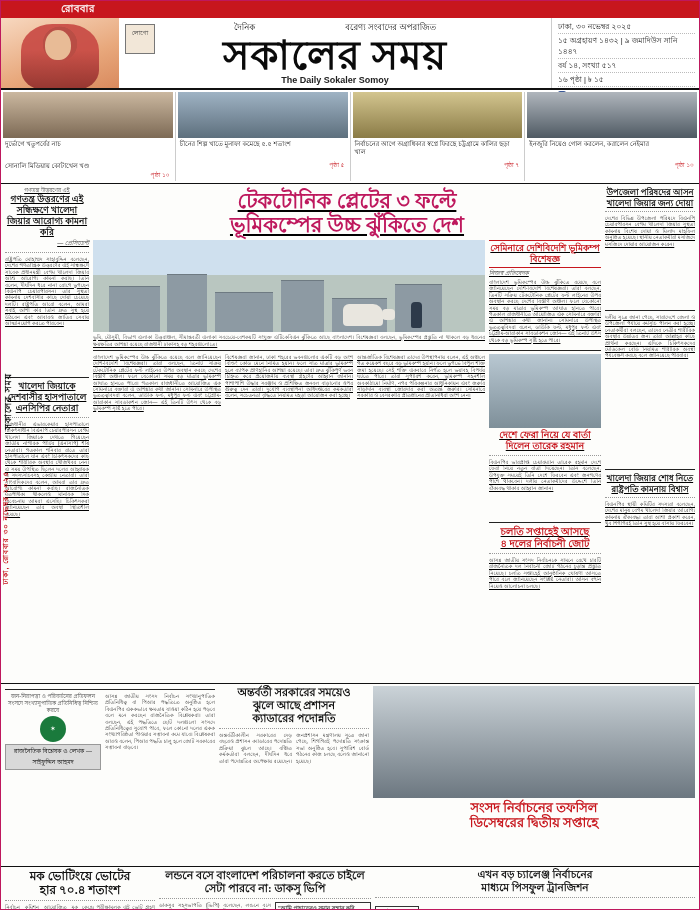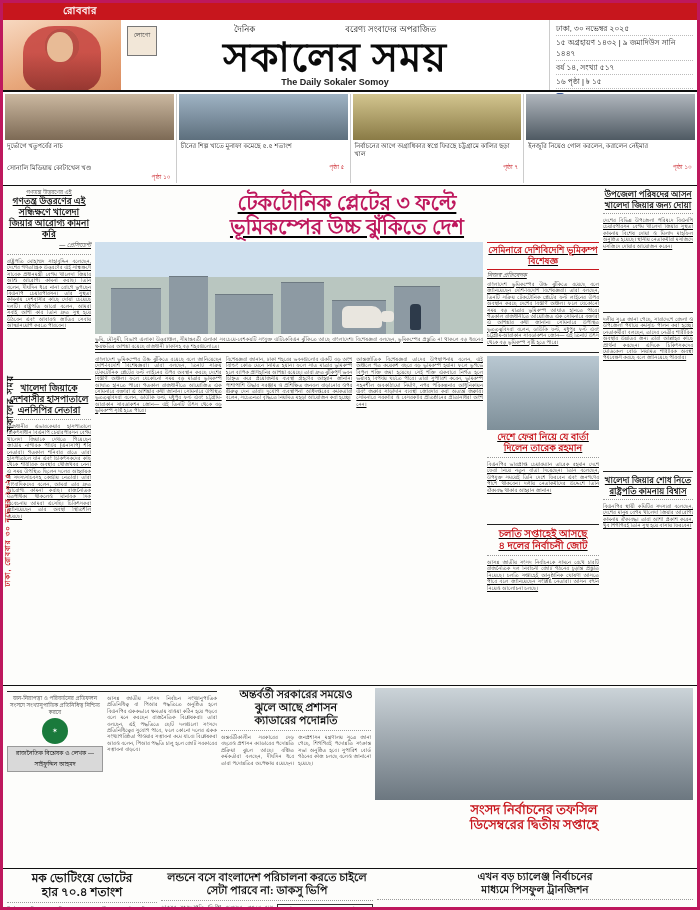--- a/index.html
+++ b/index.html
@@ -10,21 +10,21 @@
   body {
     font-family: "Liberation Sans", sans-serif;
   }
   .page {
     width: 700px;
     height: 910px;
     background: #fdfdfb;
     position: relative;
     overflow: hidden;
     margin: 0 auto;
-    border: 3px solid #be185d;
+    border: 1px solid #be185d;
   }
 
   
   .topbar {
     background: #c7161d;
     color: #fff;
     height: 17px;
     display: flex;
     align-items: center;
     position: relative;

